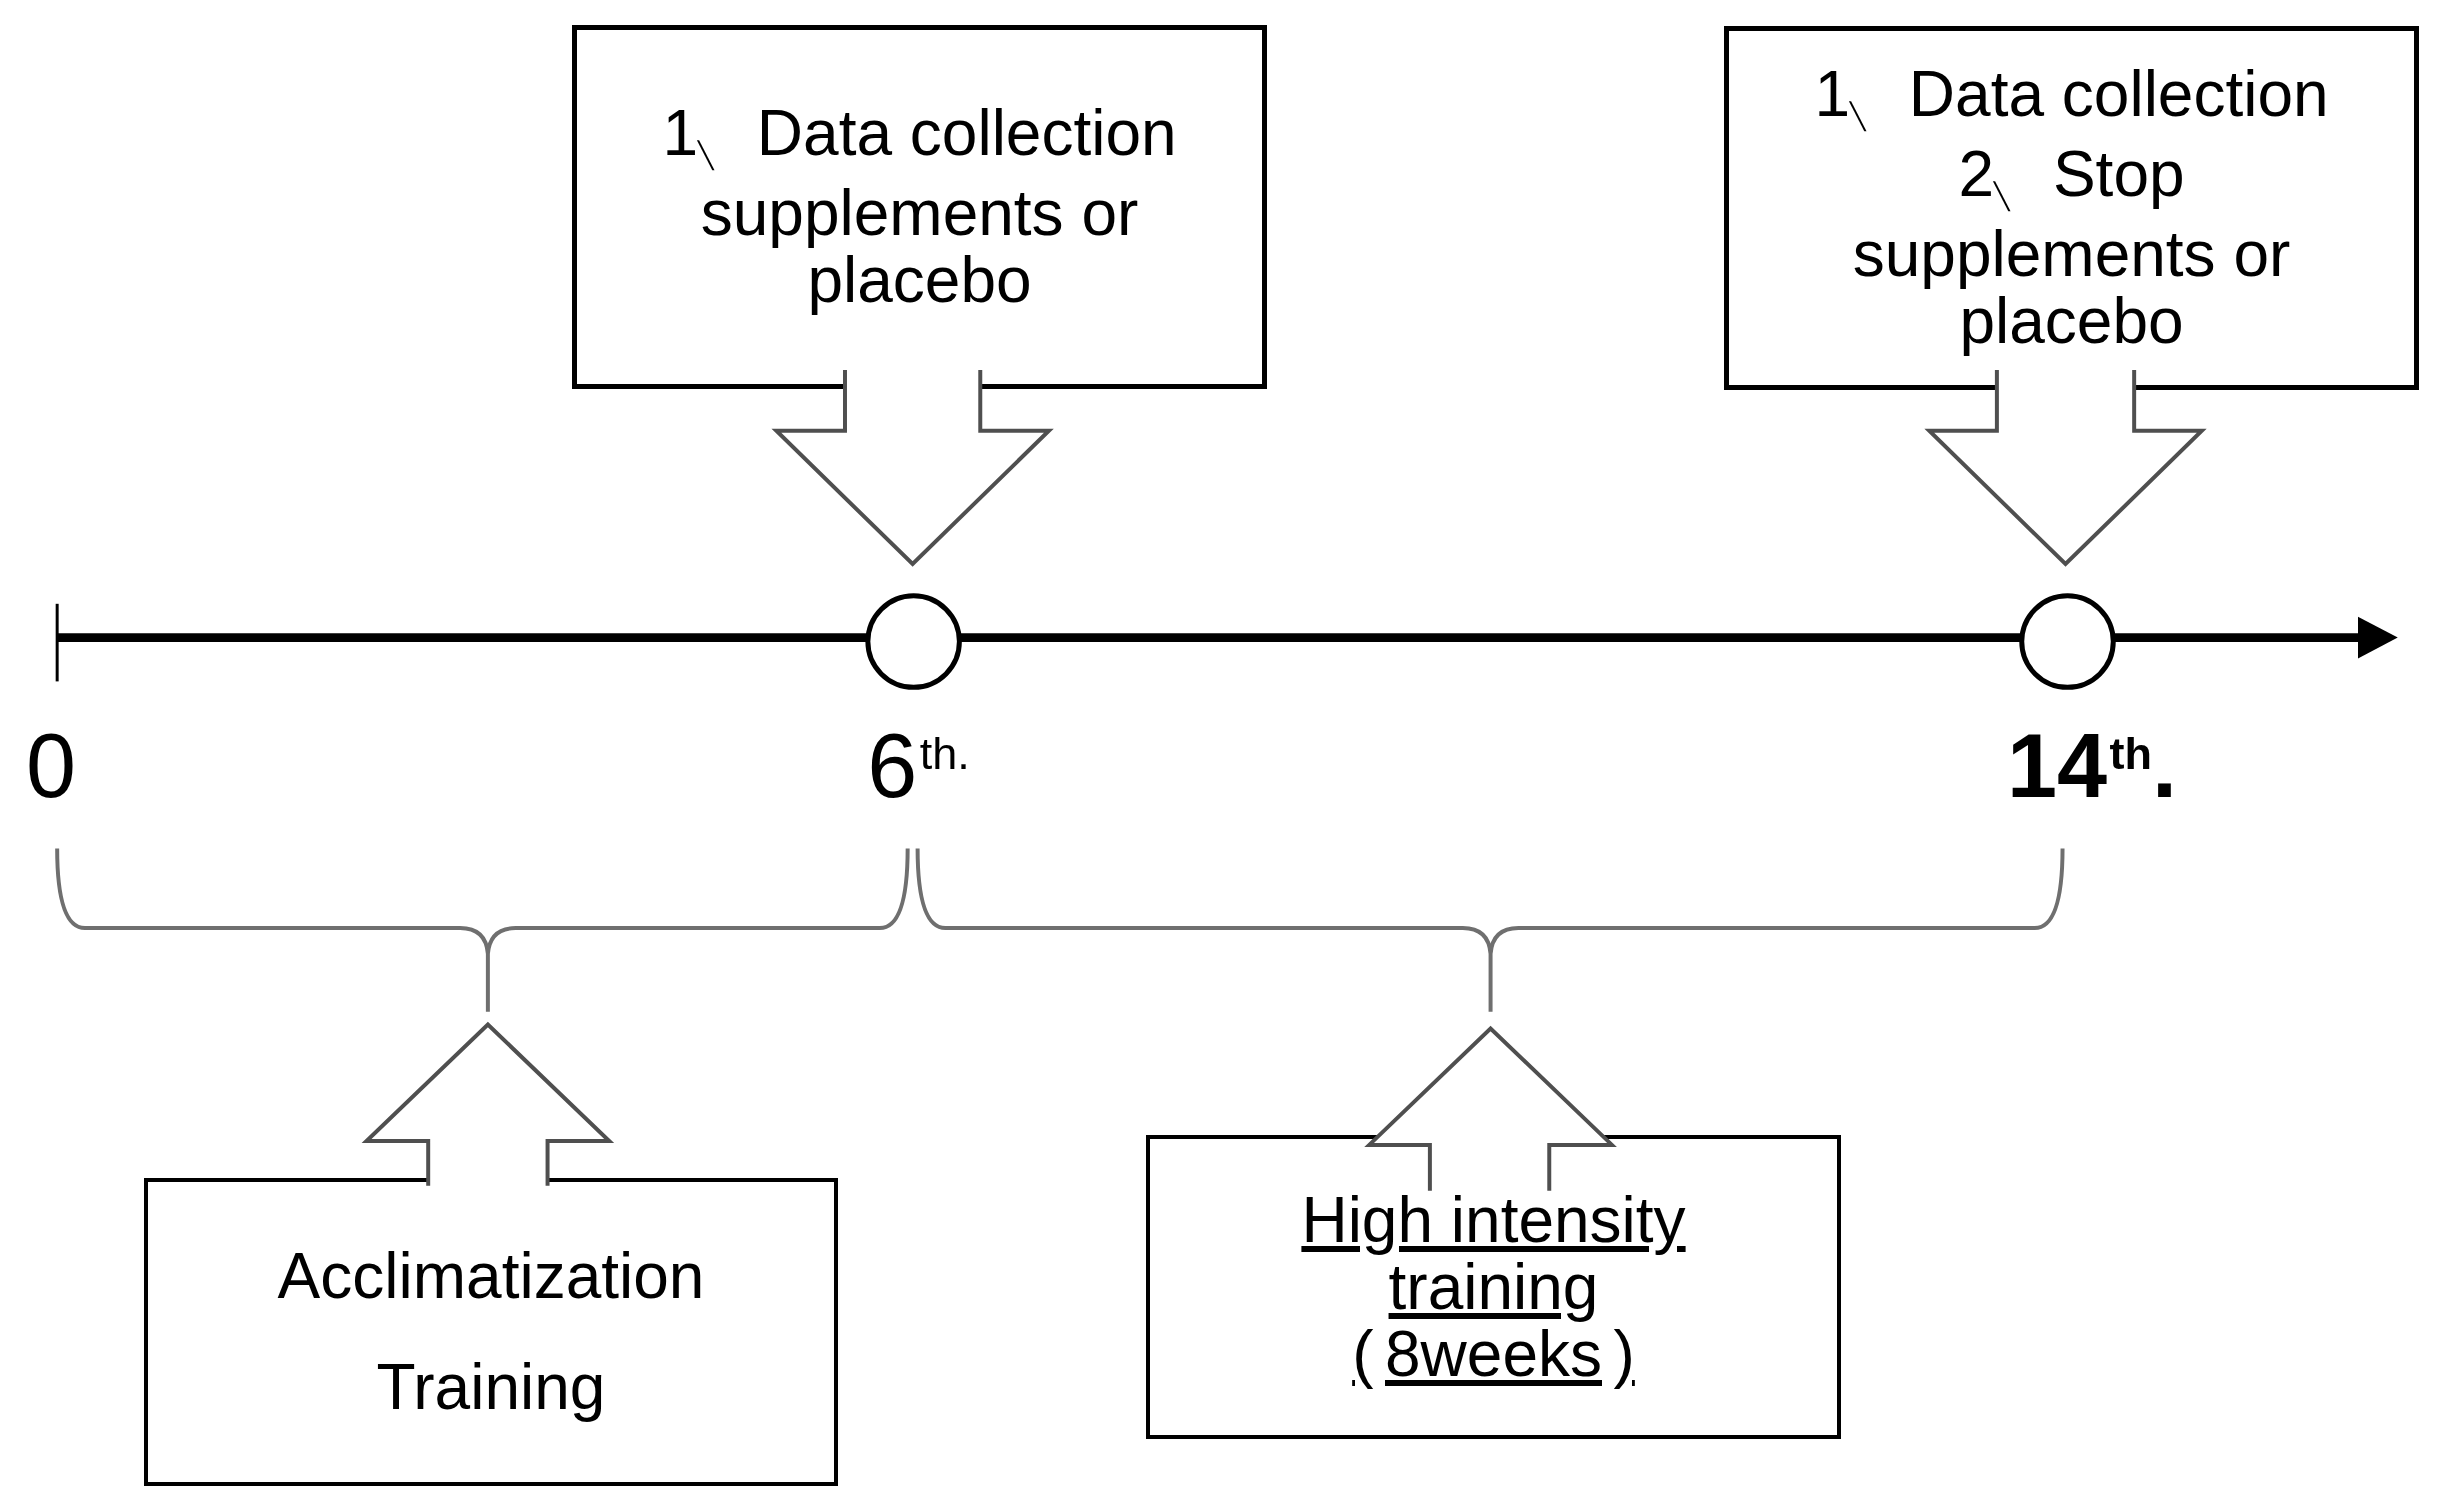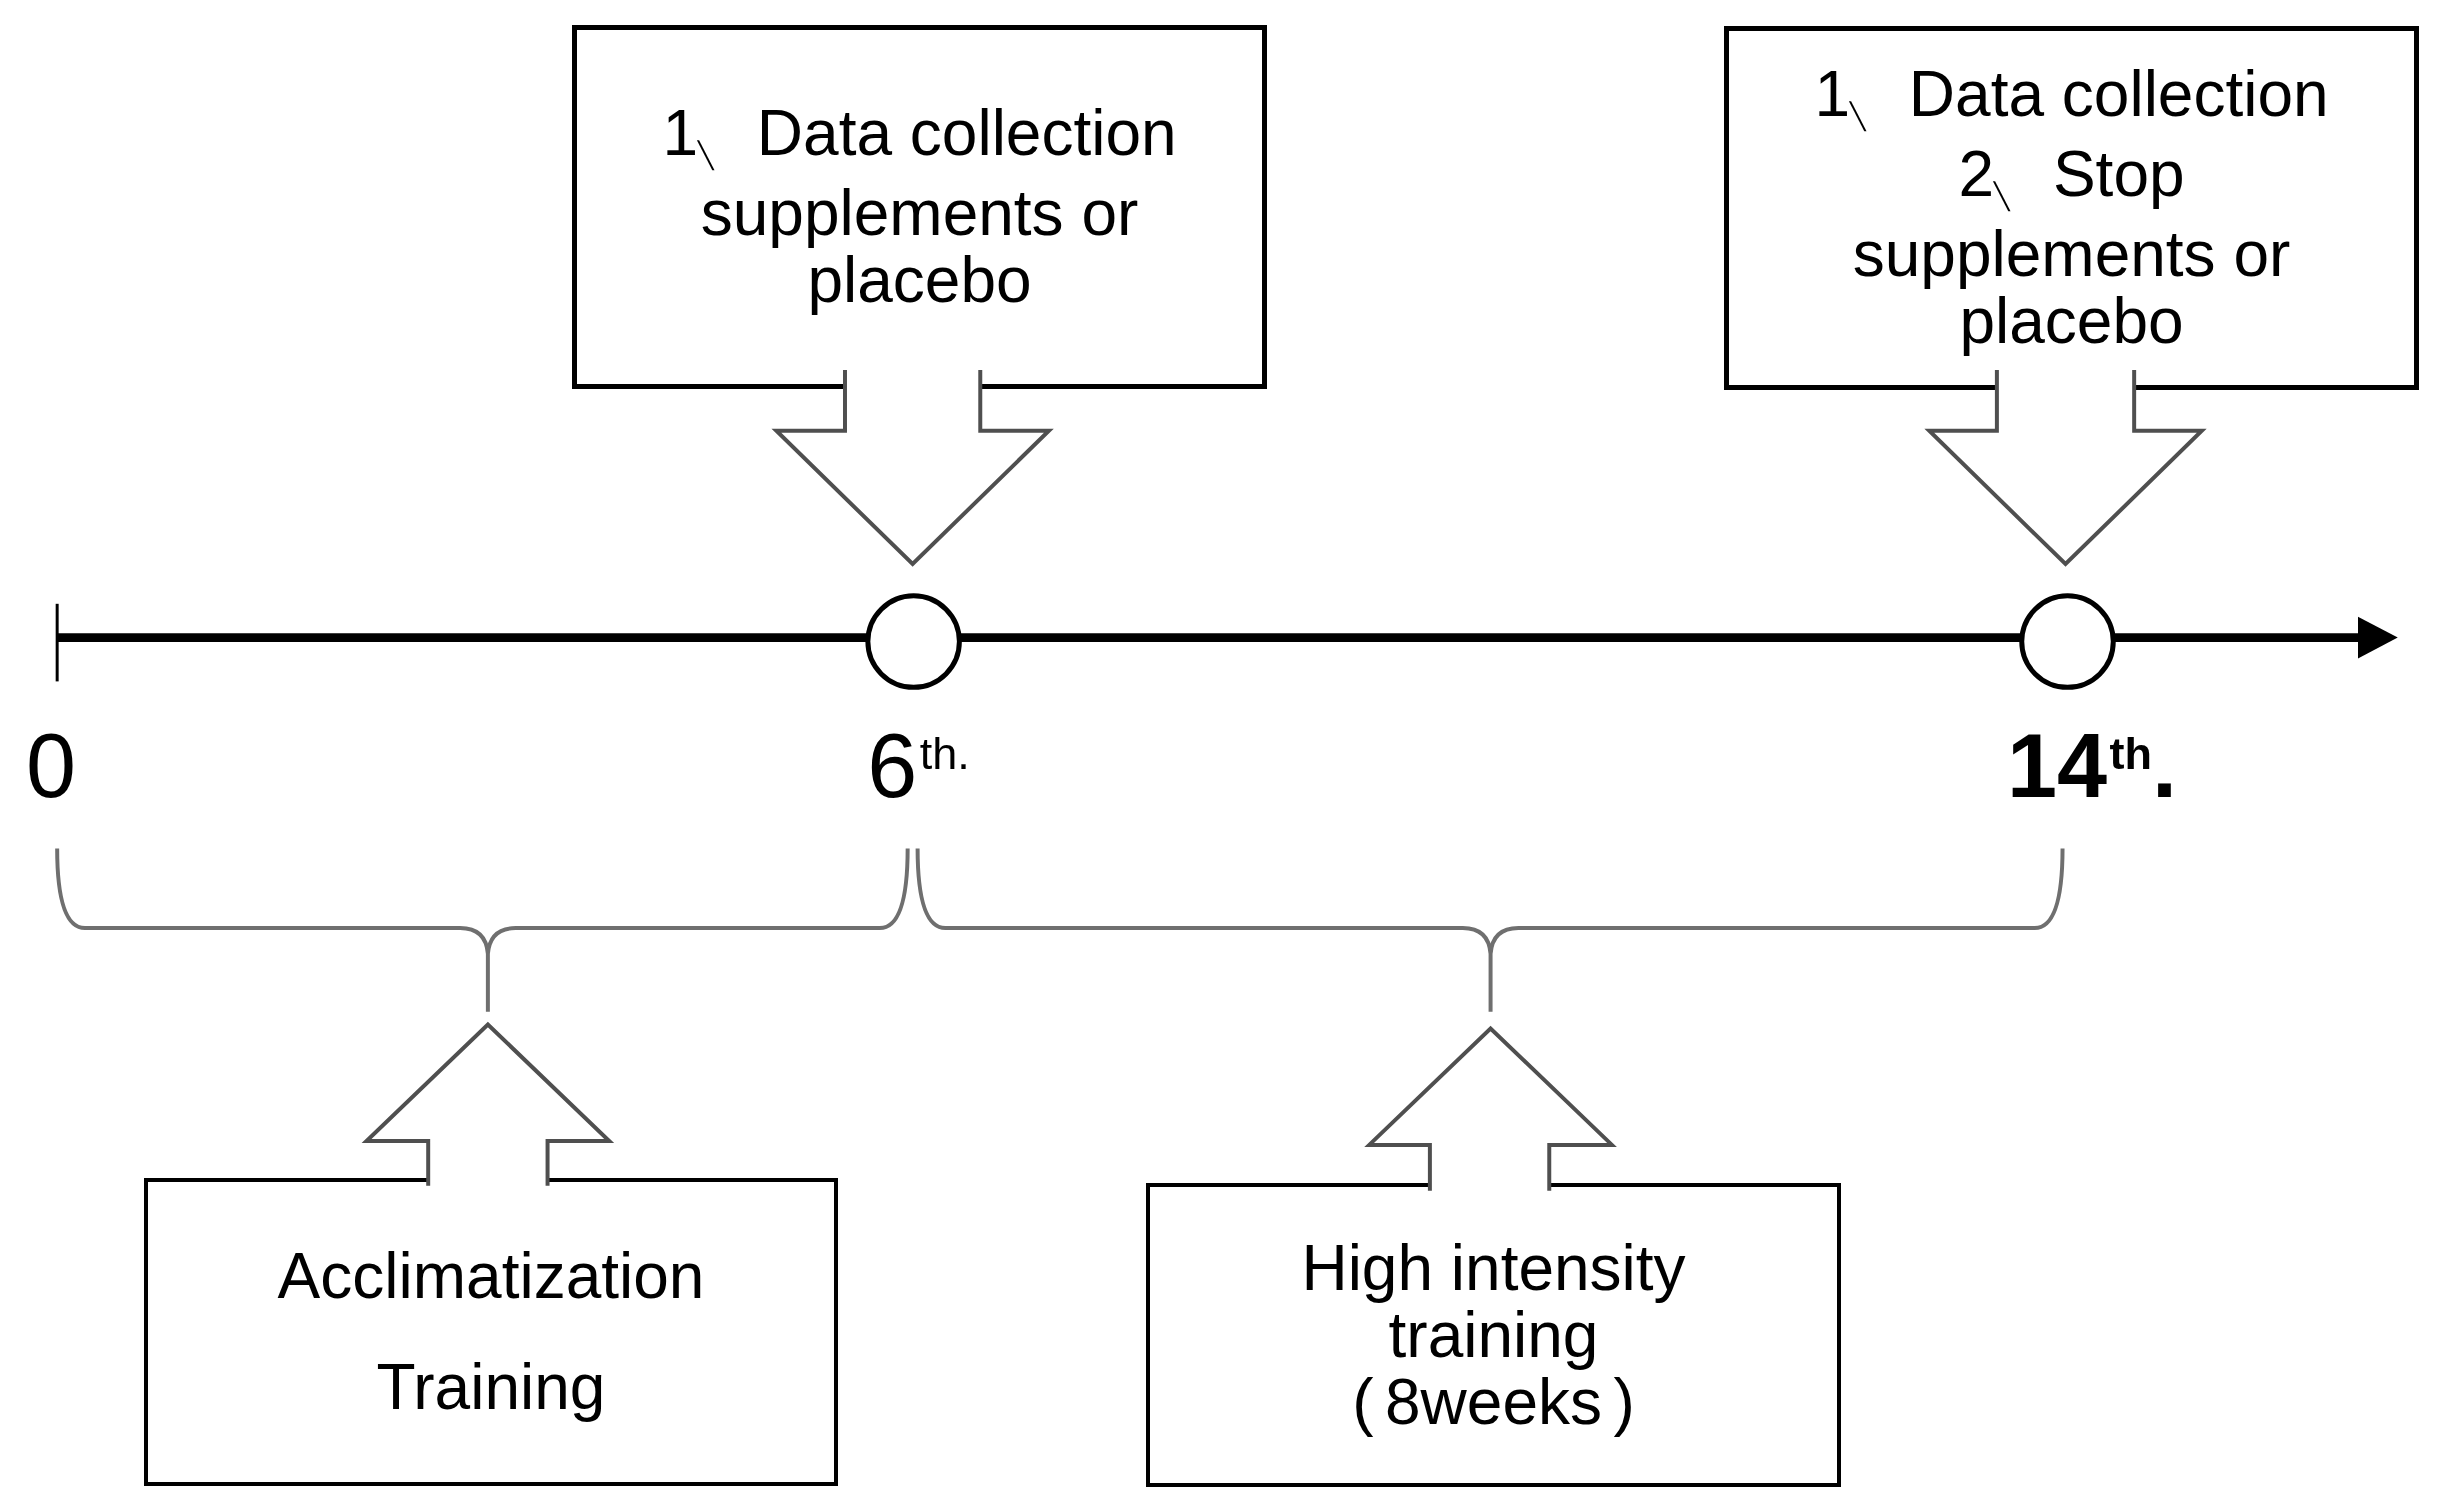--- a/index.html
+++ b/index.html
@@ -11,21 +11,21 @@
   
   .tbox{
     position:absolute;background:#ffffff;border:5px solid #000000;
     display:flex;flex-direction:column;justify-content:center;align-items:center;
     text-align:center;font-size:64px;line-height:67px;z-index:1;
   }
   .tbox.thin{border-width:4px;}
   #box-week6  {left:572px; top:25px;   width:685px;height:354px;}
   #box-week14 {left:1724px;top:26px;   width:685px;height:354px;}
   #box-phase1 {left:144px; top:1178px; width:686px;height:300px;gap:44px;}
-  #box-phase2 {left:1146px;top:1183px; width:687px;height:296px;}
+  #box-phase2 {left:1146px;top:1135px; width:687px;height:296px;text-decoration:underline;}
   .bline{white-space:nowrap;}
   
   .axis-label{
     position:absolute;top:718px;font-size:90px;line-height:96px;
     text-align:center;z-index:1;white-space:nowrap;
   }
   #label-0 {left:6px;   width:90px;}
   #label-6 {left:814px; width:209px;}
   #label-14{left:1975px;width:234px;font-weight:bold;}
   .sup{font-size:.5em;position:relative;top:-.62em;margin-left:.05em;}

